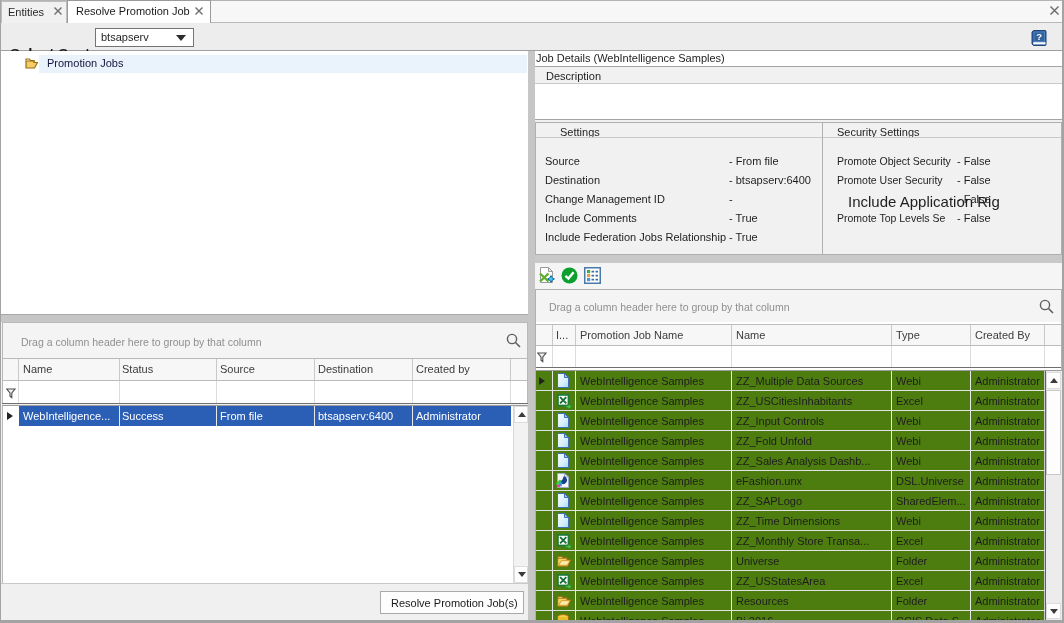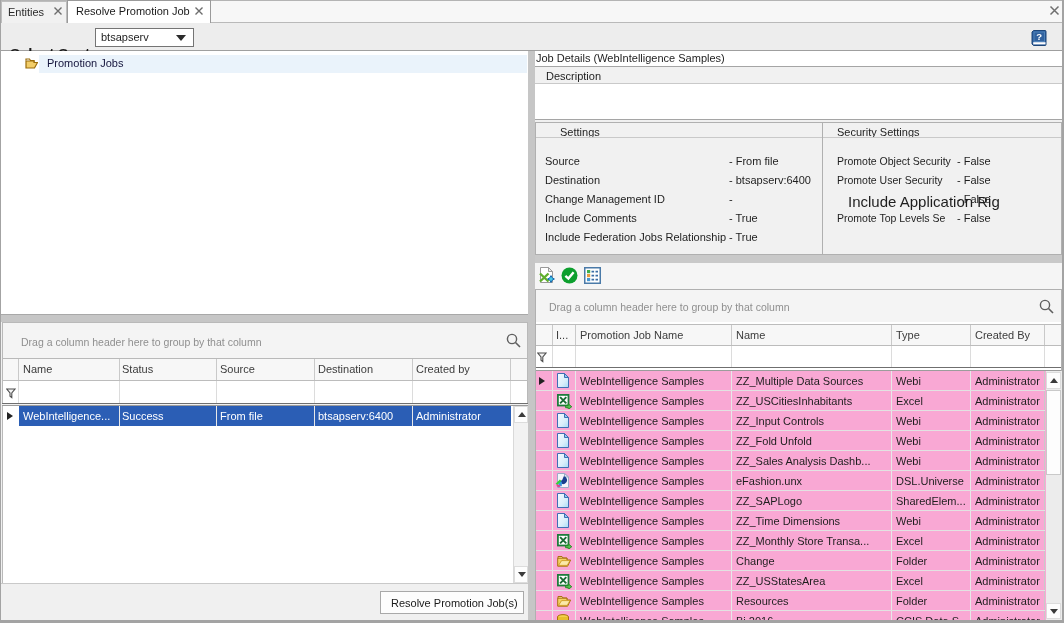--- a/index.html
+++ b/index.html
@@ -229,21 +229,21 @@
 <div class="abs" style="left:970px;top:346px;width:1px;height:21px;background:#dcdcdc;"></div>
 <div class="abs" style="left:1044px;top:346px;width:1px;height:21px;background:#dcdcdc;"></div>
 <div class="abs" style="left:537px;top:352px;width:11px;height:11px;">
 <svg width="10" height="11" viewBox="0 0 10 11">
         <path d="M0.8 1 H9 L5.8 4.9 V9.6 L4 8.2 V4.9 Z" fill="#f4f4f4" stroke="#4f4f4f" stroke-width="1.1"></path>
       </svg>
 </div>
 <div class="abs" style="left:536px;top:367px;width:525px;height:1px;background:#6f6f6f;"></div>
 <div class="abs" style="left:536px;top:370px;width:525px;height:1px;background:#9c9c9c;"></div>
 
-<div class="abs" id="rgrid" style="left:536px;top:371px;width:525px;height:249px;overflow:hidden;background:#f9a8d4;">
+<div class="abs" id="rgrid" style="left:536px;top:371px;width:525px;height:249px;overflow:hidden;background:#4d7c0f;">
 <div class="vln" style="left:16px;"></div>
 <div class="vln" style="left:39px;"></div>
 <div class="vln" style="left:195px;"></div>
 <div class="vln" style="left:355px;"></div>
 <div class="vln" style="left:434px;"></div>
 <div class="vln" style="left:508px;background:#c9c9c9;"></div>
 <div class="grow" style="top:0px;">
         <span class="ic">
           <svg width="12" height="15">
             <use href="#sym-webi"></use>
@@ -352,21 +352,21 @@
         <span class="c4">Administrator</span>
         <span class="rb"></span>
       </div>
 <div class="grow" style="top:180px;">
         <span class="ic" style="top:4px;">
           <svg width="14" height="12">
             <use href="#sym-fold"></use>
           </svg>
         </span>
         <span class="c1">WebIntelligence Samples</span>
-        <span class="c2">Change</span>
+        <span class="c2">Universe</span>
         <span class="c3">Folder</span>
         <span class="c4">Administrator</span>
         <span class="rb"></span>
       </div>
 <div class="grow" style="top:200px;">
         <span class="ic" style="top:3px;">
           <svg width="15" height="15">
             <use href="#sym-xls"></use>
           </svg>
         </span>

